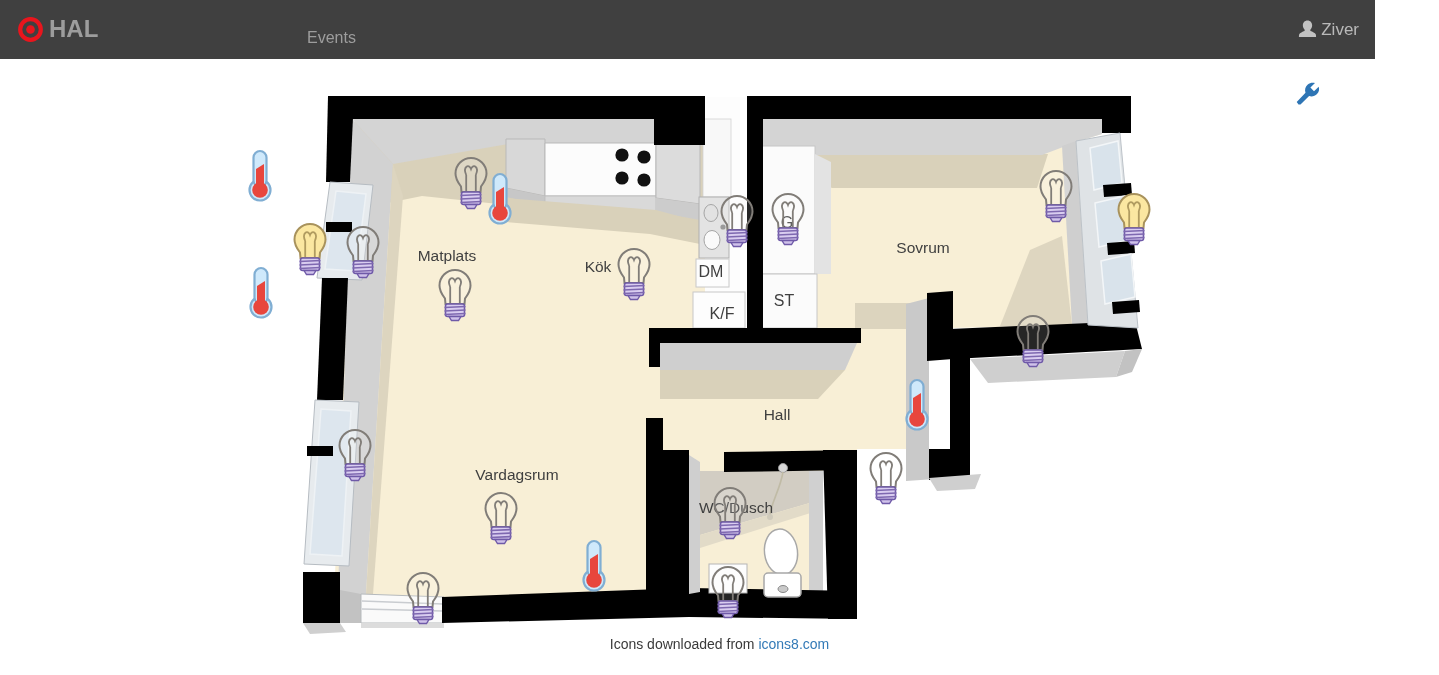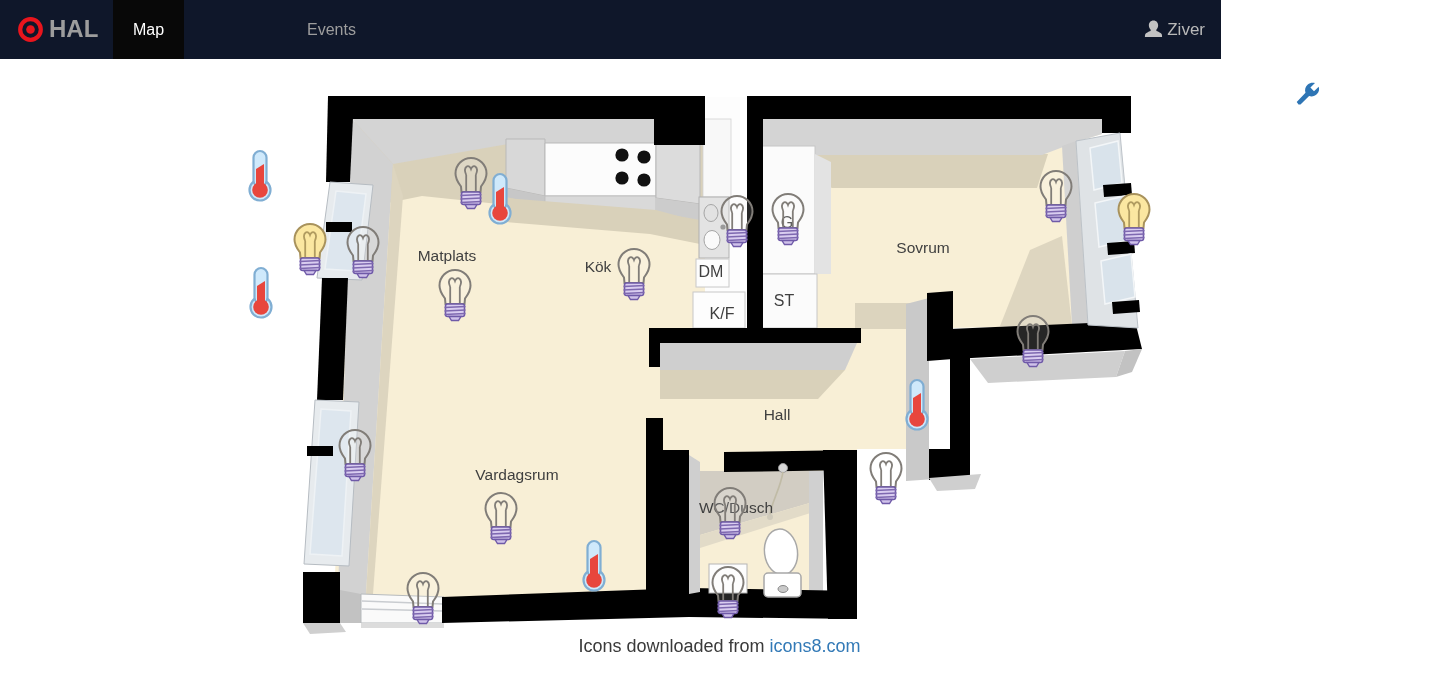--- a/index.html
+++ b/index.html
@@ -1,25 +1,25 @@
 <!DOCTYPE html>
 <html><head>
 <meta charset="utf-8">
 <style>
 html,body{margin:0;padding:0;width:1439px;height:675px;background:#fff;overflow:hidden;
 font-family:"Liberation Sans",sans-serif;}
-#navbar{position:absolute;top:0;left:0;width:1221px;height:59px;background:#0f172a;}
+#navbar{position:absolute;top:0;left:0;width:1365px;height:59px;background:#404040;padding-left:10px;}
 #brand{position:absolute;left:18px;top:15px;display:flex;align-items:center;}
 #brandtxt{color:#9d9d9d;font-size:24px;font-weight:bold;margin-left:6px;}
 .tab{position:absolute;top:0;height:59px;line-height:59px;font-size:16px;color:#9d9d9d;text-align:center;}
 #tabmap{left:113px;width:71px;background:#080808;color:#fff;}
 #tabsensors{left:188px;width:95px;}
-#tabevents{left:286px;width:91px;}
+#tabevents{left:286px;width:91px;margin-top:8px;}
 #user{position:absolute;right:16px;top:0;height:59px;line-height:59px;color:#b9b9b9;font-size:17px;font-weight:normal;}
-#caption{position:absolute;top:636px;left:0;width:1439px;text-align:center;font-size:18px;color:#3a3a3a;}
+#caption{position:absolute;top:636px;left:0;width:1439px;text-align:center;font-size:14px;color:#3a3a3a;}
 #caption a{color:#337ab7;text-decoration:none;}
 </style>
 </head>
 <body>
 
 <svg id="plan" width="1439" height="675" viewBox="0 0 1439 675" style="position:absolute;top:0;left:0">
 <defs>
 <g id="bulbg">
 <path d="M -15.5,0.5 A 15.5,15.5 0 1 1 15.5,0.5 C 15.5,6.5 12.5,10 10,13.5 L 9.5,19 L -9.5,19 L -10,13.5 C -12.5,10 -15.5,6.5 -15.5,0.5 Z" fill="rgba(255,255,255,0.15)" stroke="#817d78" stroke-width="2"></path>
 <path d="M -4.8,19 L -4.8,2 M 4.8,19 L 4.8,2 M -4.8,2 C -8.5,-6.5 -2,-9.5 0,-4 C 2,-9.5 8.5,-6.5 4.8,2" fill="none" stroke="#817d78" stroke-width="1.8"></path>
@@ -285,21 +285,20 @@
 <div id="navbar">
 
 <div id="brand">
 <svg width="25" height="25" viewBox="-12.5 -12.5 25 25">
 <circle r="10.3" fill="none" stroke="#e9151d" stroke-width="4.2"></circle>
 <circle r="4.3" fill="#e9151d"></circle>
 </svg>
 <span id="brandtxt">HAL</span>
 </div>
 
-<div class="tab" id="tabmap">Map</div>
 
 
 <div class="tab" id="tabevents">Events</div>
 
 <div id="user"><svg width="19" height="19" viewBox="0 0 20 20" style="vertical-align:-3px;margin-right:4px">
         <path d="M10,1.5 C6.9,1.5 5.1,3.8 5.1,6.6 C5.1,8.5 5.9,10.3 7,11.3 C7.2,11.5 7.1,12.2 6.8,12.6 C5,13.3 1.8,14.6 1.3,16.1 C0.9,17.3 1,19 1,19 L19,19 C19,19 19.1,17.3 18.7,16.1 C18.2,14.6 15,13.3 13.2,12.6 C12.9,12.2 12.8,11.5 13,11.3 C14.1,10.3 14.9,8.5 14.9,6.6 C14.9,3.8 13.1,1.5 10,1.5 Z" fill="#c2c2c2"></path>
       </svg>Ziver</div>
 </div>
 
 <div id="caption">Icons downloaded from <a>icons8.com</a></div>

